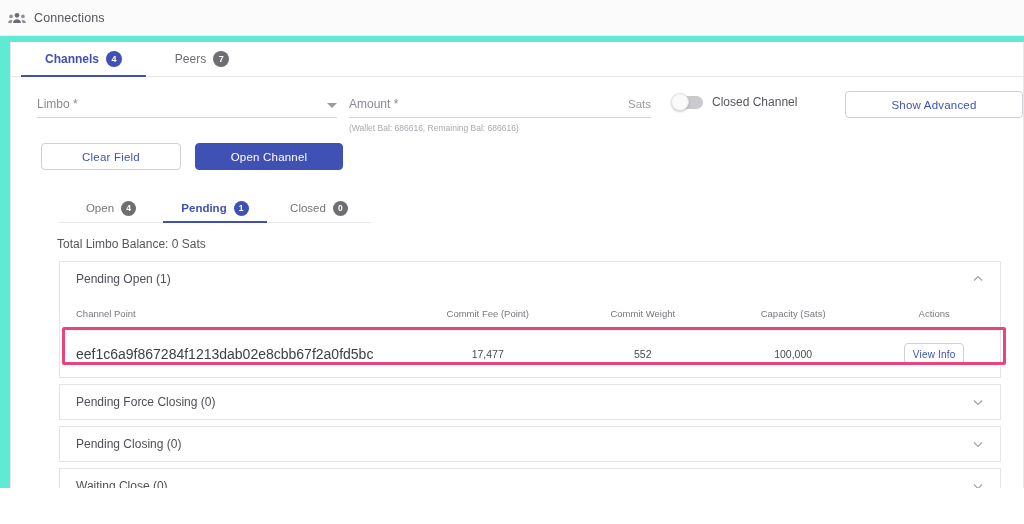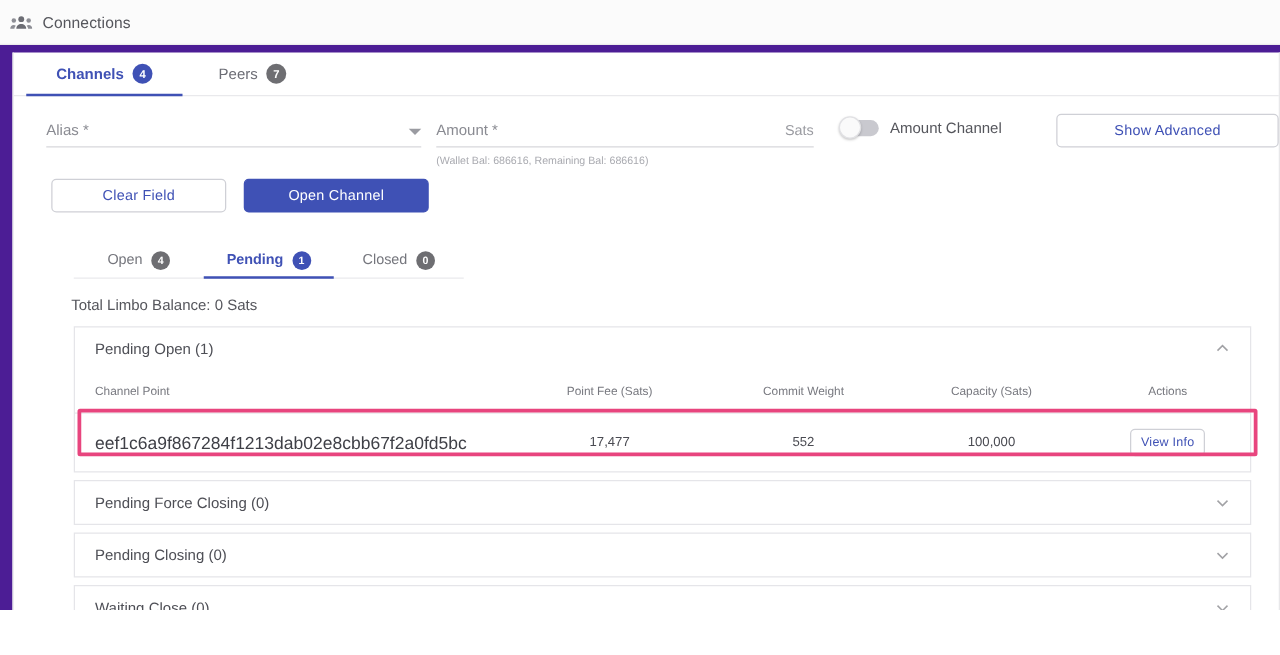--- a/index.html
+++ b/index.html
@@ -3,21 +3,21 @@
 <meta charset="utf-8">
 <style>
   * { box-sizing: border-box; }
   html, body {
     margin: 0; padding: 0;
     width: 1024px; height: 524px;
     background: #ffffff;
     font-family: "Liberation Sans", sans-serif;
     -webkit-font-smoothing: antialiased;
   }
-  #app { position: relative; width: 1024px; height: 488px; overflow: hidden; background:#4c1d95; }
+  #app { position: relative; width: 1024px; height: 488px; overflow: hidden; background:#5eead4; }
 
   
   .top-header {
     height: 36px;
     display: flex; align-items: center;
     padding-left: 8px;
     background: #fbfbfb;
     border-bottom: 1px solid #ececec;
   }
   .people-icon { width: 18px; height: 14px; margin-right: 8px; display:block; }
@@ -212,38 +212,38 @@
       <div class="tab">
         <span>Peers</span>
         <span class="badge">7</span>
       </div>
     </div>
 
     <div class="form-row">
 
       <div class="field field-alias">
         <div class="field-line">
-          <span class="field-label">Alias *</span>
+          <span class="field-label">Limbo *</span>
           <span class="caret-down"></span>
         </div>
       </div>
 
       <div class="field field-amount">
         <div class="field-line">
           <span class="field-label">Amount *</span>
           <span class="field-suffix">Sats</span>
         </div>
         <div class="field-help">(Wallet Bal: 686616, Remaining Bal: 686616)</div>
       </div>
 
       <div class="toggle-wrap">
         <div class="toggle">
           <div class="knob"></div>
         </div>
-        <span class="toggle-label">Amount Channel</span>
+        <span class="toggle-label">Closed Channel</span>
       </div>
 
       <button class="btn btn-outline btn-show-advanced">Show Advanced</button>
     </div>
 
     <div class="action-row">
       <button class="btn btn-outline btn-clear">Clear Field</button>
       <button class="btn btn-filled btn-open">Open Channel</button>
     </div>
 
@@ -277,21 +277,21 @@
           <colgroup>
             <col style="width:37%">
               <col style="width:17%">
               <col style="width:16%">
               <col style="width:16%">
               <col style="width:14%">
           </colgroup>
           <thead>
             <tr>
               <th class="col-point">Channel Point</th>
-              <th>Point Fee (Sats)</th>
+              <th>Commit Fee (Point)</th>
               <th>Commit Weight</th>
               <th>Capacity (Sats)</th>
               <th class="col-actions">Actions</th>
             </tr>
           </thead>
           <tbody>
             <tr>
               <td class="col-point">eef1c6a9f867284f1213dab02e8cbb67f2a0fd5bc</td>
               <td>17,477</td>
               <td>552</td>

